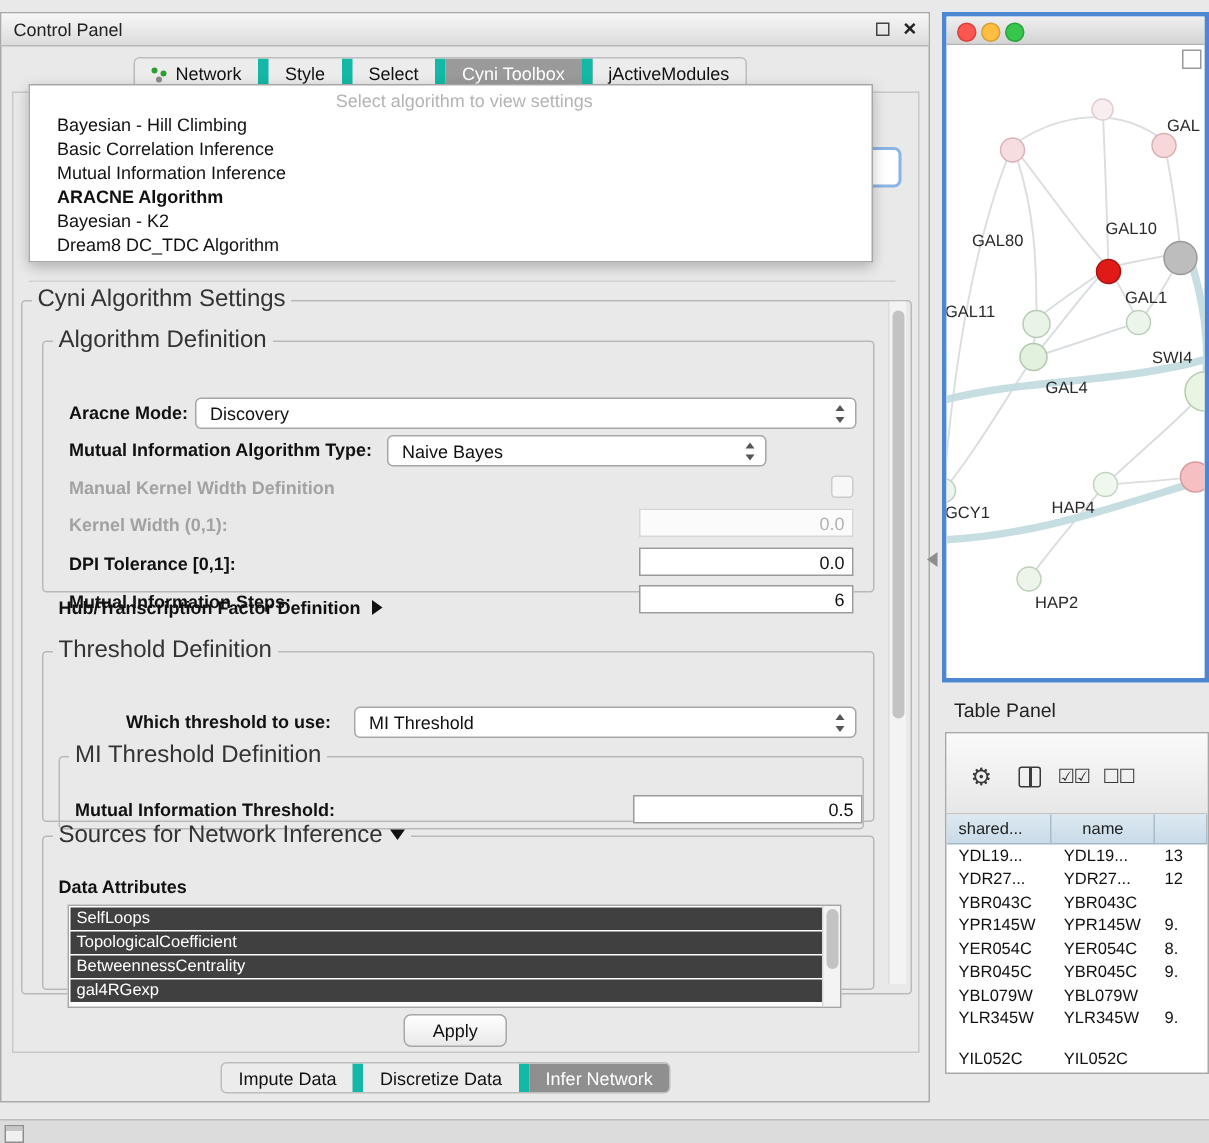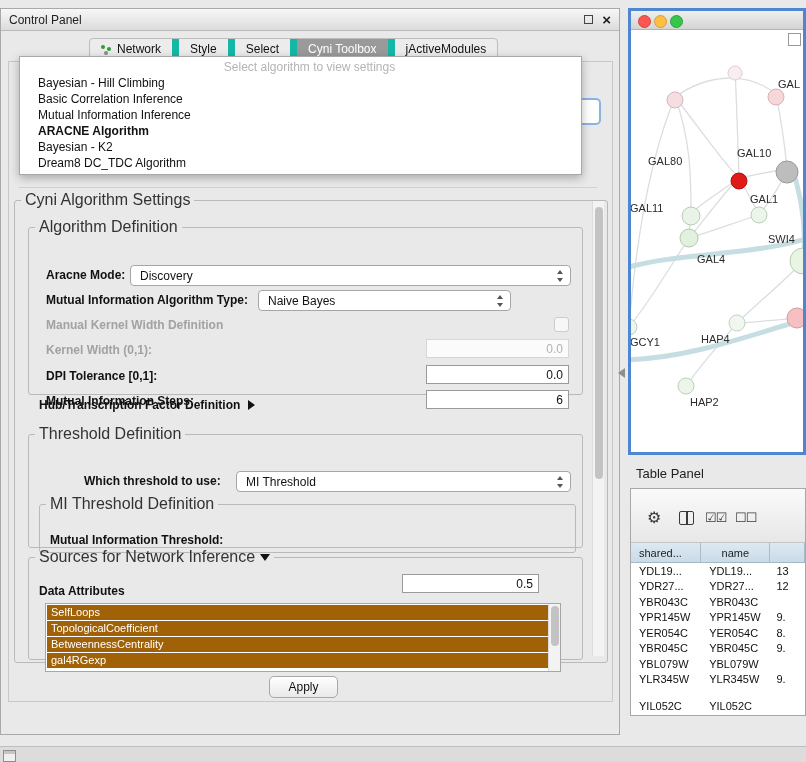--- a/index.html
+++ b/index.html
@@ -48,21 +48,21 @@
   .tinput{position:absolute;background:#fff;border:1px solid #9a9a9a;font-size:12px;color:#111;text-align:right;padding:0 5px;height:19px;box-sizing:border-box;font-family:"Liberation Sans",sans-serif;}
   .tinput.dis{border-color:#d6d6d6;color:#b2b2b2;background:#fbfbfb;}
 
   .chk{position:absolute;width:13px;height:13px;border:1px solid #cccccc;border-radius:3px;background:#f7f7f7;}
 
   .tri-right{display:inline-block;width:0;height:0;border-top:5px solid transparent;border-bottom:5px solid transparent;border-left:7px solid #111;margin-left:8px;}
   .tri-down{display:inline-block;width:0;height:0;border-left:5px solid transparent;border-right:5px solid transparent;border-top:7px solid #111;margin-left:5px;vertical-align:middle;}
 
   
   #attr-list{position:absolute;left:16px;top:37px;width:514px;height:67px;background:#fff;border:1px solid #a6a6a6;overflow:hidden;}
-  .attr-item{height:15px;line-height:15px;font-size:11px;color:#fff;background:#a16207;padding-left:4px;margin:0 12px 0 1px;margin-top:1px;}
+  .attr-item{height:15px;line-height:15px;font-size:11px;color:#fff;background:#404040;padding-left:4px;margin:0 12px 0 1px;margin-top:1px;}
   .vtrack{position:absolute;background:#f3f3f3;border-left:1px solid #dcdcdc;}
   .vthumb{position:absolute;background:#c3c3c3;border-radius:5px;}
 
   #apply-btn{left:268px;top:667px;width:69px;height:22px;background:linear-gradient(#ffffff,#e9e9e9);border:1px solid #a8a8a8;border-radius:5px;display:flex;align-items:center;justify-content:center;font-size:12px;color:#111;}
   #cp-bottom-tabs{left:146px;top:699px;}
   #cp-bottom-tabs .tab.active{background:#8f8f8f;}
 
   
   #netwin{left:628px;top:8px;width:178px;height:447px;border:3px solid #4e87d1;background:#fff;overflow:hidden;}
   #net-titlebar{left:0;top:0;width:100%;height:19px;background:linear-gradient(#efefef,#d4d4d4);border-bottom:1px solid #b2b2b2;}
@@ -180,21 +180,21 @@
   <fieldset class="gb" style="left:27px;top:416px;width:553px;height:121px;">
     <legend class="green">Threshold Definition</legend>
     <span class="flabel" style="left:55px;top:31px;">Which threshold to use:</span>
     <div class="combo" style="left:207px;top:28px;width:335px;">
       <span>MI Threshold</span>
       <span class="arrows"></span>
     </div>
     <fieldset class="gb" style="left:10px;top:52px;width:535px;height:56px;">
       <legend class="blue">MI Threshold Definition</legend>
       <span class="flabel" style="left:10px;top:20px;">Mutual Information Threshold:</span>
-      <input class="tinput" style="left: 362px; top: 17px; width: 137px; margin-top: 44px;" value="0.5">
+      <input class="tinput" style="left: 382px; top: 17px; width: 153px;" value="0.5">
     </fieldset>
   </fieldset>
 
   <fieldset class="gb" style="left:27px;top:539px;width:553px;height:110px;">
     <legend><span>Sources for Network Inference</span><span class="tri-down"></span></legend>
     <span class="flabel" style="left:10px;top:18px;">Data Attributes</span>
     <div id="attr-list">
       <div class="attr-item">SelfLoops</div>
       <div class="attr-item">TopologicalCoefficient</div>
       <div class="attr-item">BetweennessCentrality</div>
@@ -202,20 +202,31 @@
       <div class="vtrack" style="right:0;top:0;width:11px;height:100%;">
         <div class="vthumb" style="left:1.5px;top:2px;width:8px;height:40px;"></div>
       </div>
     </div>
   </fieldset>
 
   <div id="apply-btn" class="abs">
       <span>Apply</span>
     </div>
 
+  <div id="cp-bottom-tabs" class="seg abs">
+    <div class="tab">
+        <span>Impute Data</span>
+      </div>
+    <div class="tab">
+        <span>Discretize Data</span>
+      </div>
+    <div class="tab active">
+        <span>Infer Network</span>
+      </div>
+  </div>
 </div>
 
 <div id="netwin" class="abs">
   <div id="net-titlebar" class="abs">
     <div class="light" id="light-red"></div>
     <div class="light" id="light-yellow"></div>
     <div class="light" id="light-green"></div>
   </div>
   <div id="net-canvas" class="abs">
     <svg width="172" height="422" viewBox="0 0 172 422">

